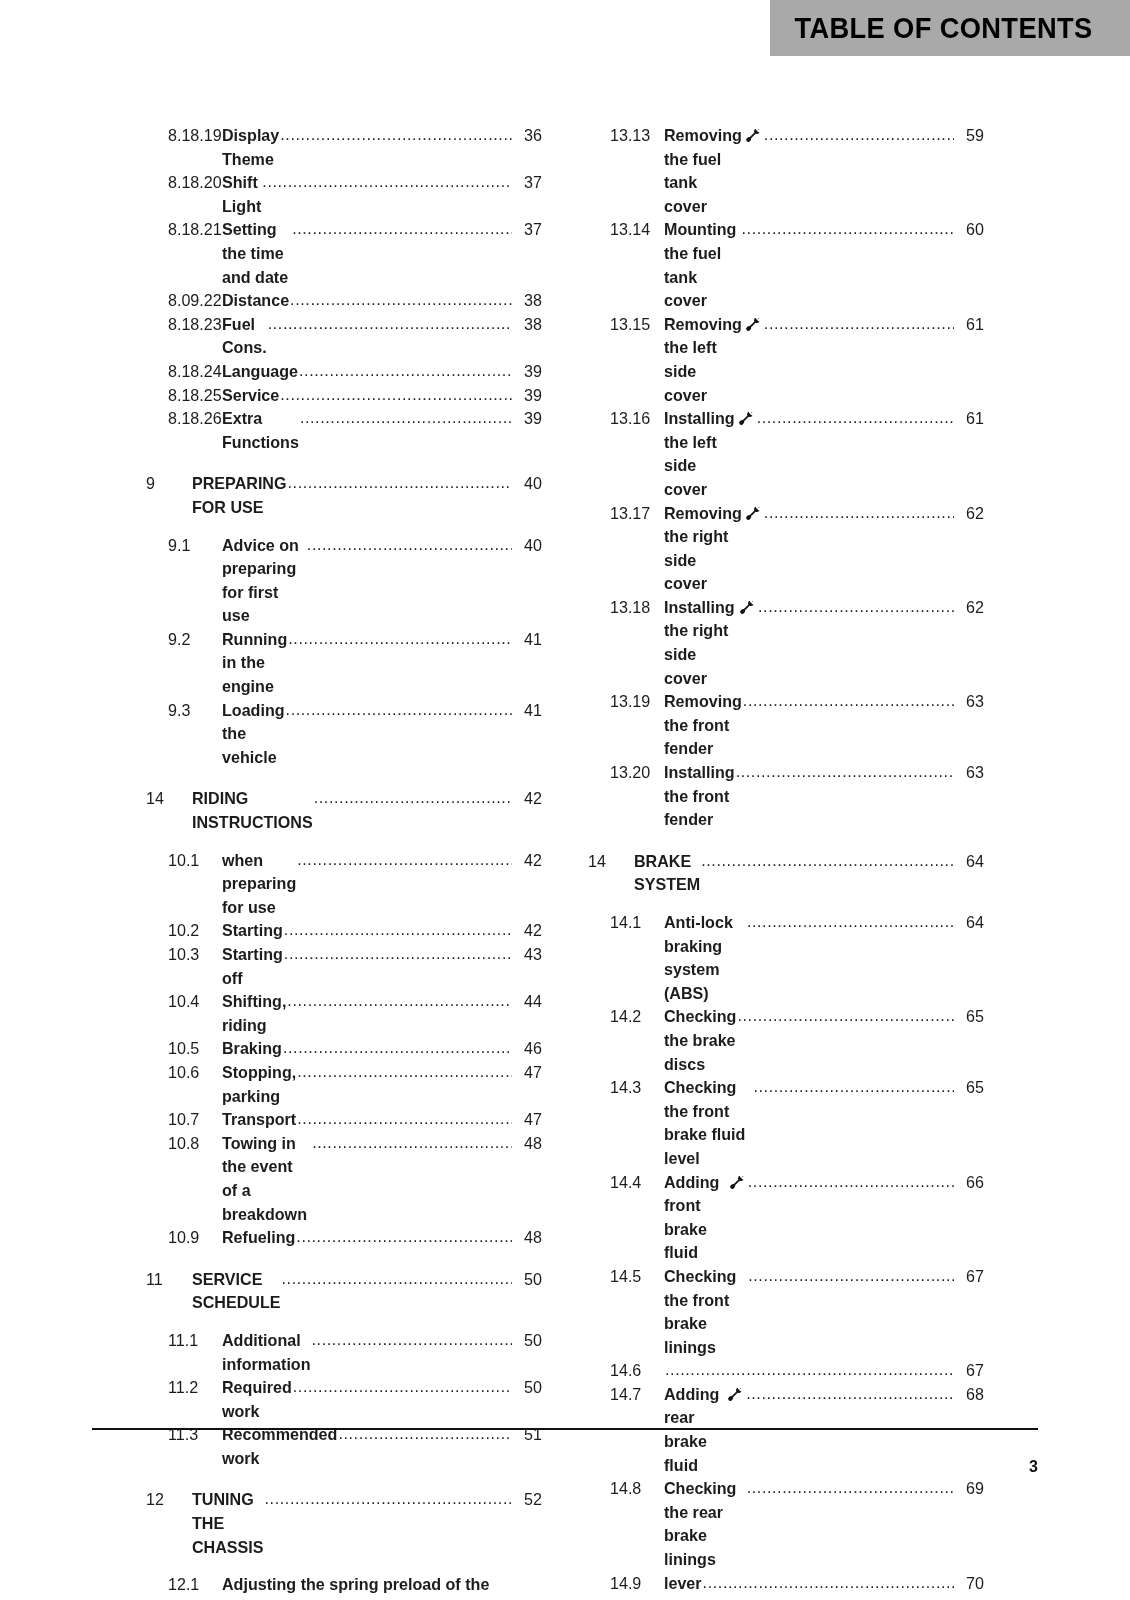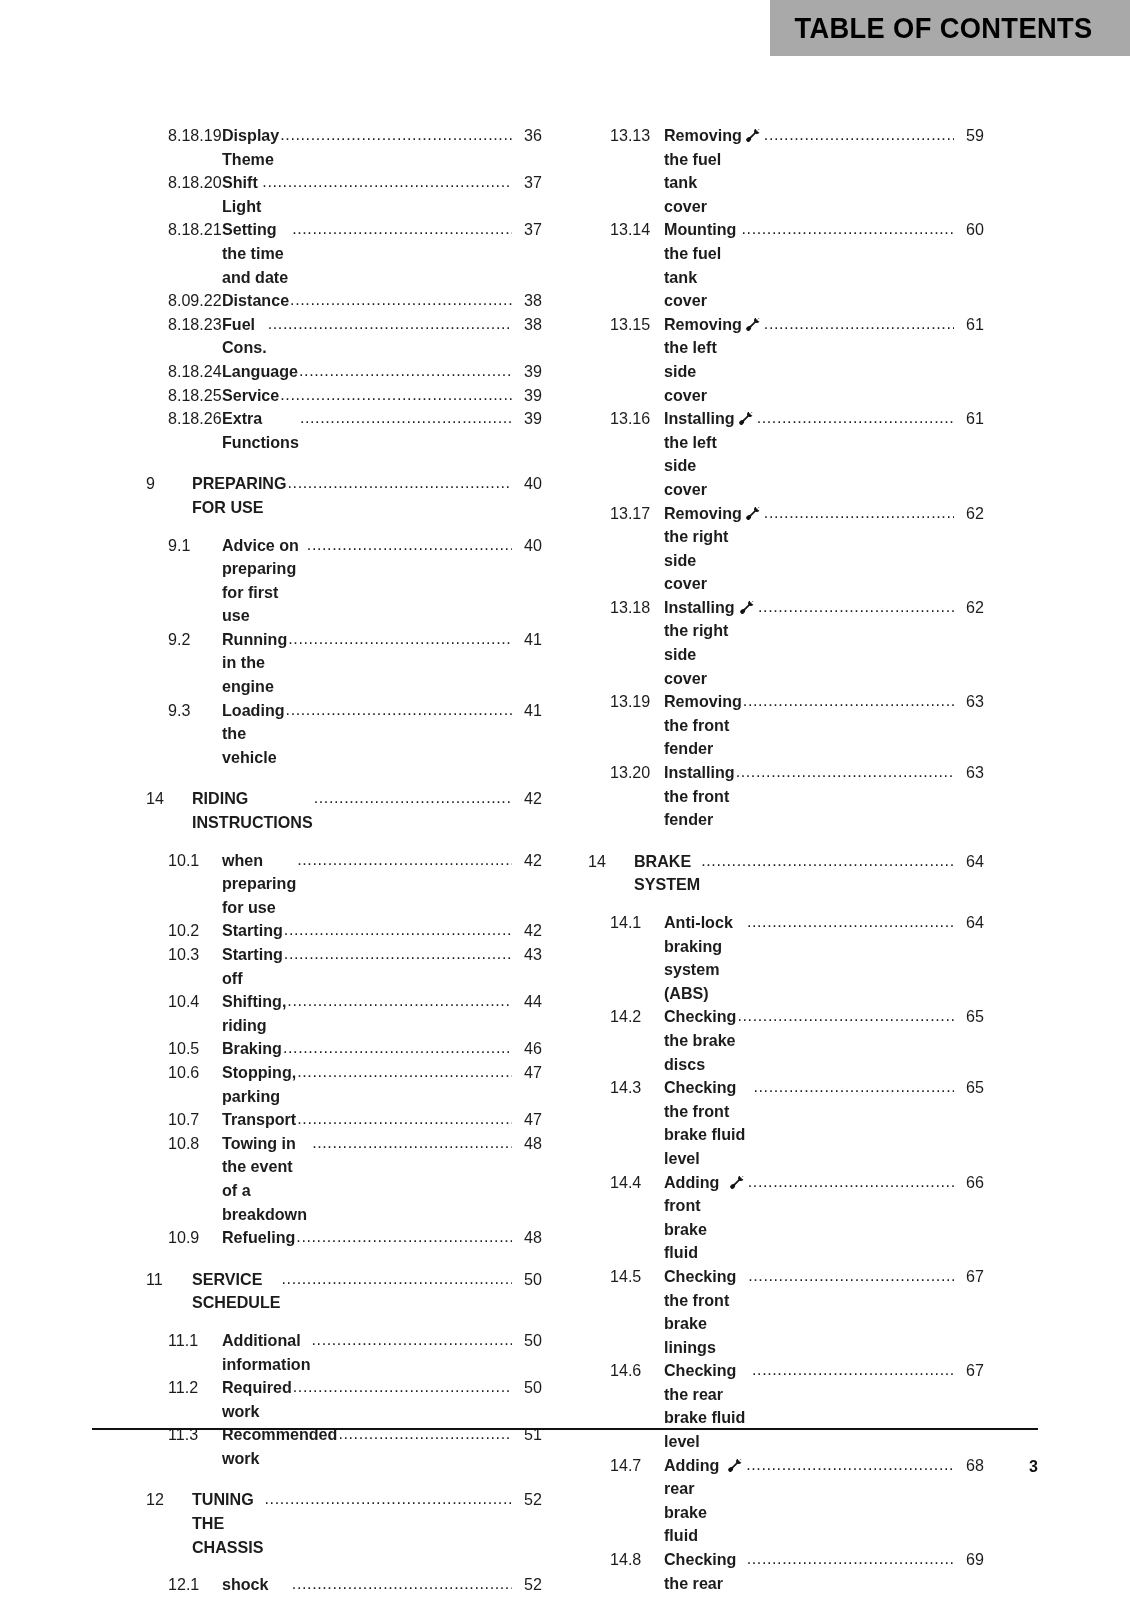--- a/index.html
+++ b/index.html
@@ -425,20 +425,21 @@
           <div class="lastline">
             <span class="title-text">TUNING THE CHASSIS</span>
             <span class="leader">........................................................................................................................</span>
             <span class="page">52</span>
           </div>
         </div>
       </div>
       <div class="entry sub">
         <span class="num">12.1</span>
         <div class="title-wrap">
+          <div class="title-text" style="width: 100%;">Adjusting the spring preload of the</div>
           <div class="lastline">
             <span class="title-text">shock absorber</span>
             <span class="leader">........................................................................................................................</span>
             <span class="page">52</span>
           </div>
         </div>
       </div>
     </div>
   <div class="toc-column right" id="col-right">
       <div class="entry sub">
@@ -608,21 +609,20 @@
             <span class="title-text">Checking the front brake linings</span>
             <span class="leader">........................................................................................................................</span>
             <span class="page">67</span>
           </div>
         </div>
       </div>
       <div class="entry sub">
         <span class="num">14.6</span>
         <div class="title-wrap">
           <div class="lastline">
-            <span class="title-text">Checking the rear brake fluid level</span>
             <span class="leader">........................................................................................................................</span>
             <span class="page">67</span>
           </div>
         </div>
       </div>
       <div class="entry sub">
         <span class="num">14.7</span>
         <div class="title-wrap">
           <div class="lastline">
             <span class="title-text">Adding rear brake fluid</span>

